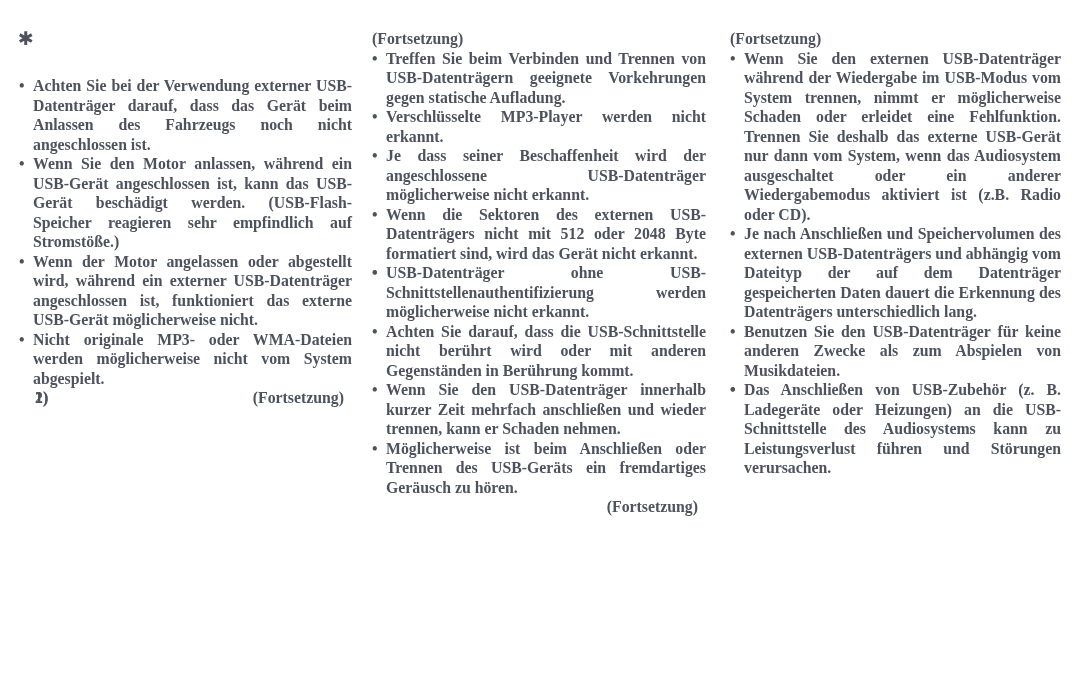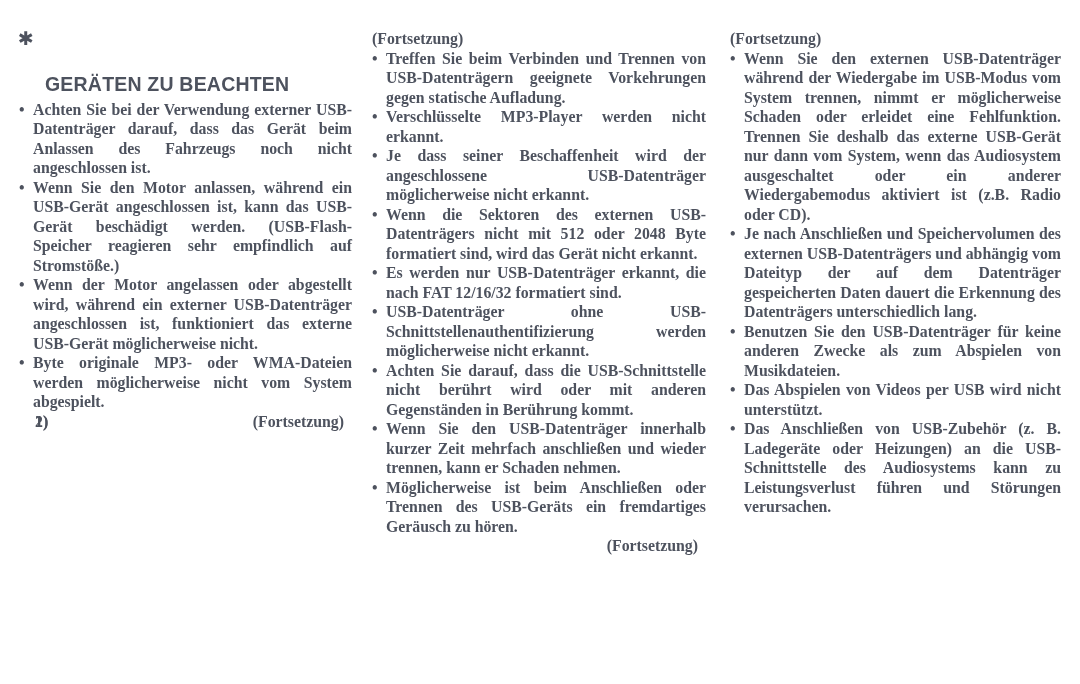--- a/index.html
+++ b/index.html
@@ -45,41 +45,41 @@
 </head>
 <body>
 
 <div class="page">
 
   <div class="col col-left">
     <h1 class="heading">
       <span class="marker">✱</span>
       <span><br>
       <br>
-      <span>GERÄTEN ZU BEACHTEN</span></span>
+      </span>
     </h1>
 
     <div class="li">
       <span class="bm">•</span>
       <span>Achten Sie bei der Verwendung externer USB-Datenträger darauf, dass das Gerät beim Anlassen des Fahrzeugs noch nicht angeschlossen ist.</span>
     </div>
 
     <div class="li">
       <span class="bm">•</span>
       <span>Wenn Sie den Motor anlassen, während ein USB-Gerät angeschlossen ist, kann das USB-Gerät beschädigt werden. (USB-Flash-Speicher reagieren sehr empfindlich auf Stromstöße.)</span>
     </div>
 
     <div class="li">
       <span class="bm">•</span>
       <span>Wenn der Motor angelassen oder abgestellt wird, während ein externer USB-Datenträger angeschlossen ist, funktioniert das externe USB-Gerät möglicherweise nicht.</span>
     </div>
 
     <div class="li">
       <span class="bm">•</span>
-      <span>Byte originale MP3- oder WMA-Dateien werden möglicherweise nicht vom System abgespielt.</span>
+      <span>Nicht originale MP3- oder WMA-Dateien werden möglicherweise nicht vom System abgespielt.</span>
     </div>
 
     <div class="numbered">
       <span class="num">1)</span>
     </div>
     <div class="numbered">
       <span class="num">2)</span>
     </div>
 
     <div class="cont-footer">(Fortsetzung)</div>
@@ -99,21 +99,20 @@
     <div class="li">
       <span class="bm">•</span>
       <span>Je dass seiner Beschaffenheit wird der angeschlossene USB-Datenträger möglicherweise nicht erkannt.</span>
     </div>
     <div class="li">
       <span class="bm">•</span>
       <span>Wenn die Sektoren des externen USB-Datenträgers nicht mit 512 oder 2048 Byte formatiert sind, wird das Gerät nicht erkannt.</span>
     </div>
     <div class="li">
       <span class="bm">•</span>
-      <span>Es werden nur USB-Datenträger erkannt, die nach FAT 12/16/32 formatiert sind.</span>
     </div>
     <div class="li">
       <span class="bm">•</span>
       <span>USB-Datenträger ohne USB-Schnittstellenauthentifizierung werden möglicherweise nicht erkannt.</span>
     </div>
     <div class="li">
       <span class="bm">•</span>
       <span>Achten Sie darauf, dass die USB-Schnittstelle nicht berührt wird oder mit anderen Gegenständen in Berührung kommt.</span>
     </div>
     <div class="li">
@@ -138,21 +137,20 @@
     <div class="li">
       <span class="bm">•</span>
       <span>Je nach Anschließen und Speichervolumen des externen USB-Datenträgers und abhängig vom Dateityp der auf dem Datenträger gespeicherten Daten dauert die Erkennung des Datenträgers unterschiedlich lang.</span>
     </div>
     <div class="li">
       <span class="bm">•</span>
       <span>Benutzen Sie den USB-Datenträger für keine anderen Zwecke als zum Abspielen von Musikdateien.</span>
     </div>
     <div class="li">
       <span class="bm">•</span>
-      <span>Das Abspielen von Videos per USB wird nicht unterstützt.</span>
     </div>
     <div class="li">
       <span class="bm">•</span>
       <span>Das Anschließen von USB-Zubehör (z. B. Ladegeräte oder Heizungen) an die USB-Schnittstelle des Audiosystems kann zu Leistungsverlust führen und Störungen verursachen.</span>
     </div>
   </div>
 
 </div>
 
 </body></html>

